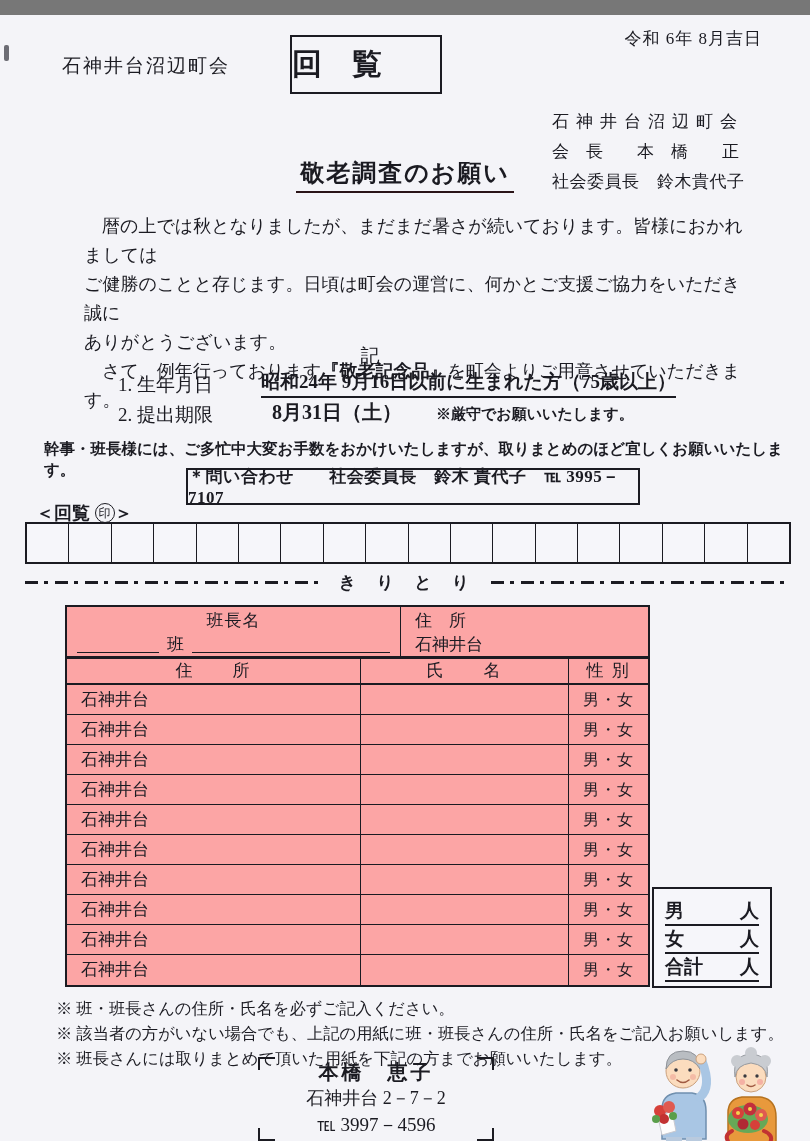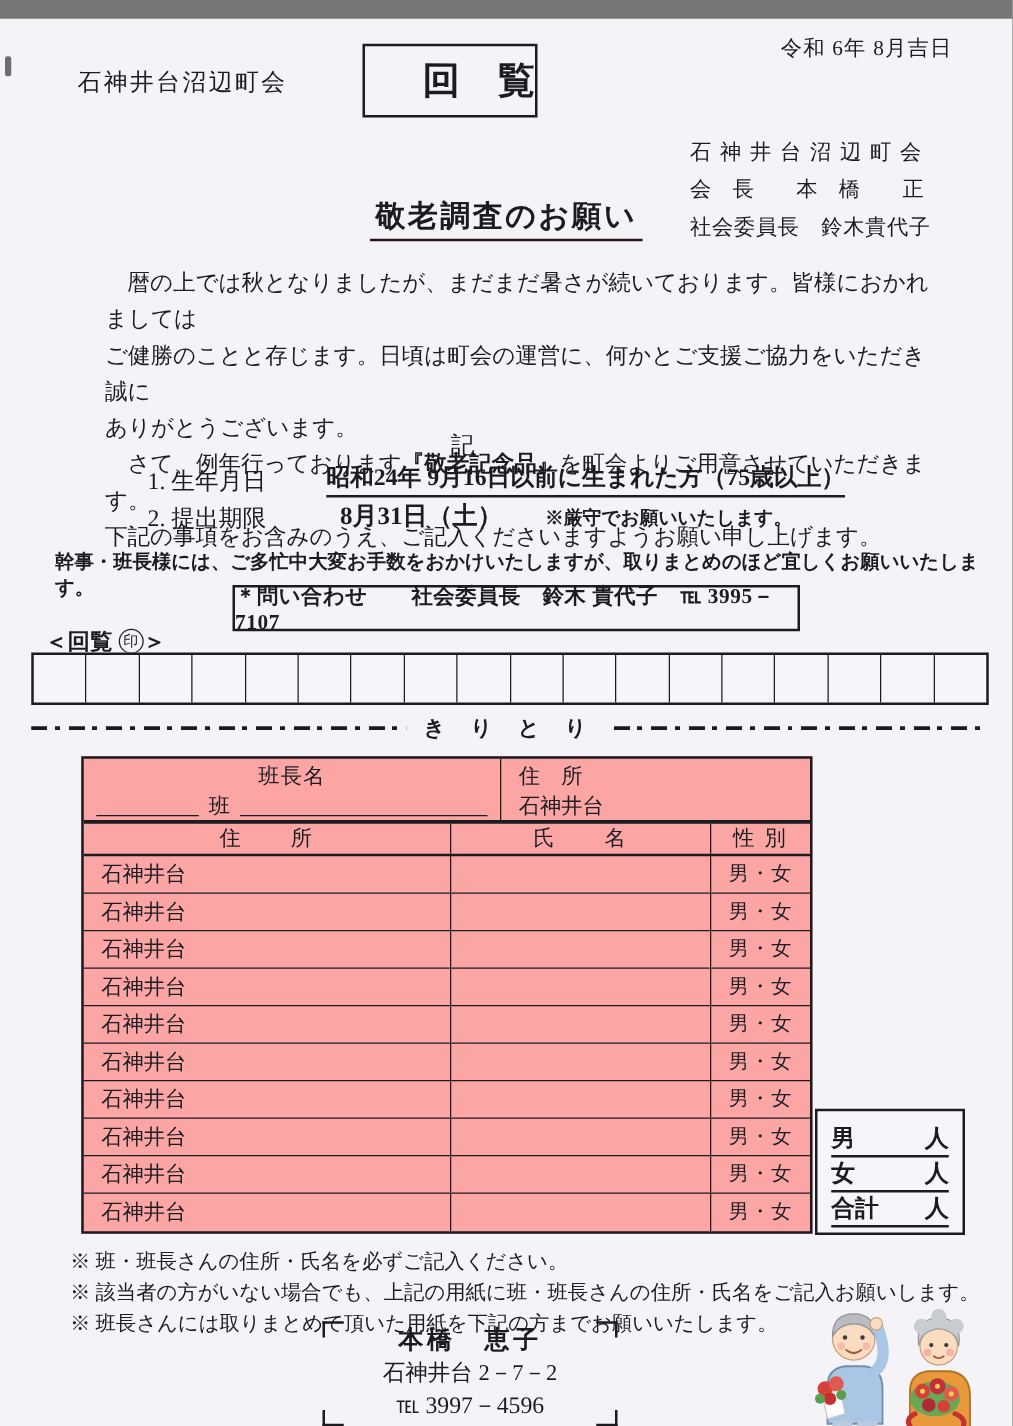--- a/index.html
+++ b/index.html
@@ -10,22 +10,22 @@
     font-family:"Liberation Serif","DejaVu Serif",serif;
     padding-left:40px;
   }
   .abs { position:absolute; }
 
   
   .date { top:12px; right:48px; font-size:17px; letter-spacing:1px; }
   .addr-org { left:62px; top:38px; font-size:19px; letter-spacing:2px; }
   .addr-to  { left:70px; top:68px; font-size:19px; letter-spacing:10px; }
   .kairan-box {
-    left:290px; top:20px; width:140px; height:59px;
-    border:2.5px solid #1b1b22; display:flex; align-items:center; justify-content:flex-end;
+    left:290px; top:20px; width:152px; height:59px;
+    border:2.5px solid #1b1b22; display:flex; align-items:center; justify-content:flex-start;
     font-size:30px; font-weight:bold; letter-spacing:0;
   }
   .sender { left:552px; top:92px; font-size:17px; line-height:30px; }
   .sender .s1 { letter-spacing:7px; }
   .sender .s3 { letter-spacing:0.5px; }
 
   .doc-title {
     top:142px; left:0; width:100%; text-align:center;
   }
   .doc-title span {
@@ -144,21 +144,20 @@
 
   <div class="abs doc-title">
     <span>敬老調査のお願い</span>
   </div>
 
   <div class="abs body-text">
     <div>　暦の上では秋となりましたが、まだまだ暑さが続いております。皆様におかれましては</div>
     <div>ご健勝のことと存じます。日頃は町会の運営に、何かとご支援ご協力をいただき誠に</div>
     <div>ありがとうございます。</div>
     <div><span>　さて、例年行っております</span><span class="em">『敬老記念品』</span><span>を町会よりご用意させていただきます。</span></div>
-    <div>下記の事項をお含みのうえ、ご記入くださいますようお願い申し上げます。</div>
   </div>
 
   <div class="abs ki-head">記</div>
   <div class="abs ki-item1-label">1. 生年月日</div>
   <div class="abs ki-item1-value">昭和24年 9月16日以前に生まれた方（75歳以上）</div>
   <div class="abs ki-item2-label">2. 提出期限</div>
   <div class="abs ki-item2-value">8月31日（土）</div>
   <div class="abs ki-item2-note">※厳守でお願いいたします。</div>
 
   <div class="abs request-note">幹事・班長様には、ご多忙中大変お手数をおかけいたしますが、取りまとめのほど宜しくお願いいたします。</div>

